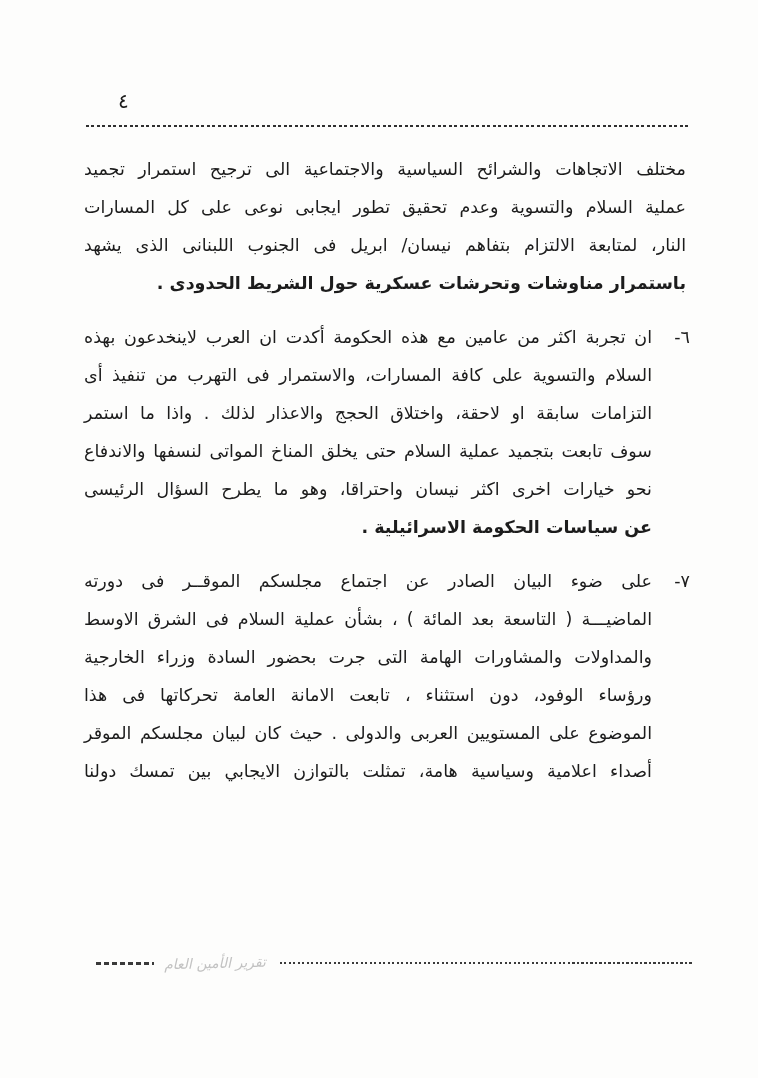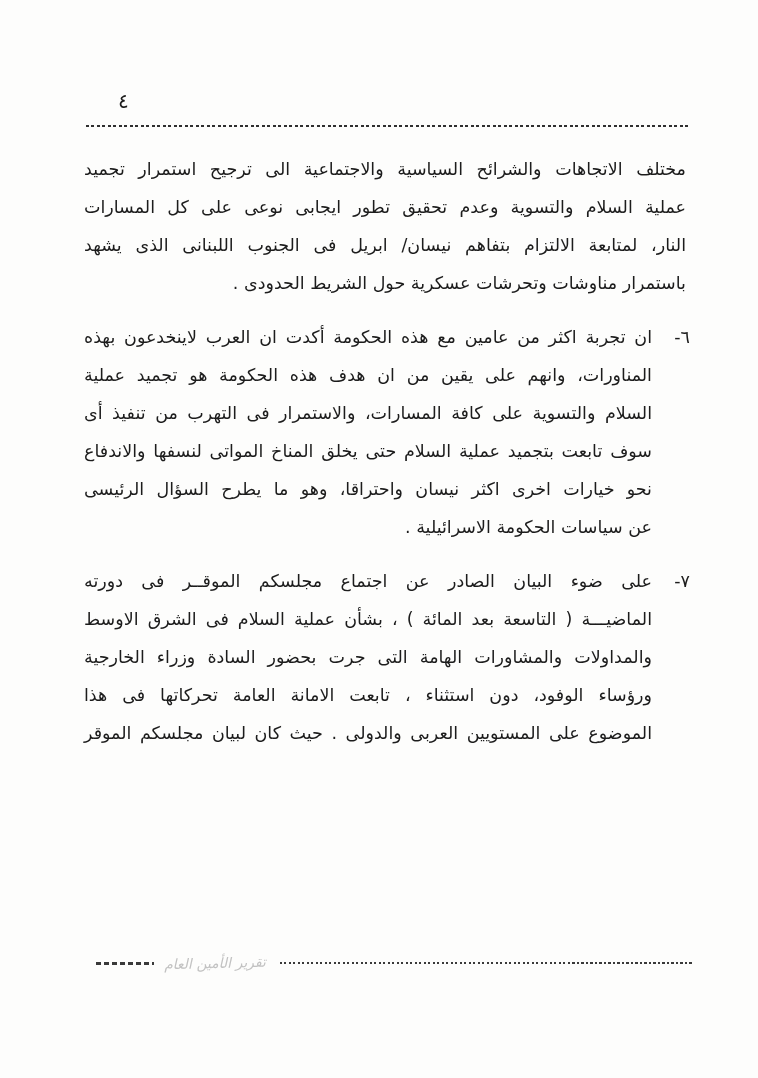--- a/index.html
+++ b/index.html
@@ -49,20 +49,21 @@
     height:38px;
     white-space:nowrap;
     text-align:justify;
     text-align-last:justify;
     text-justify:inter-word;
     overflow:visible;
     letter-spacing:.2px;
   }
   .paragraph .line.end{
     text-align-last:right;
+    font-weight:bold;
   }
   .item{
     position:relative;
     margin-top:16px;
     padding-right:34px;
   }
   .item .marker{
     position:absolute;
     right:-4px;top:0;
     line-height:38px;
@@ -110,36 +111,37 @@
         <div class="line">مختلف الاتجاهات والشرائح السياسية والاجتماعية الى ترجيح استمرار تجميد</div>
         <div class="line">عملية السلام والتسوية وعدم تحقيق تطور ايجابى نوعى على كل المسارات</div>
         <div class="line">النار، لمتابعة الالتزام بتفاهم نيسان/ ابريل فى الجنوب اللبنانى الذى يشهد</div>
         <div class="line end">باستمرار مناوشات وتحرشات عسكرية حول الشريط الحدودى .</div>
       </div>
 
     <div class="paragraph item">
       <span class="marker">٦-</span>
       <div>
           <div class="line">ان تجربة اكثر من عامين مع هذه الحكومة أكدت ان العرب لاينخدعون بهذه</div>
-          <div class="line">المناورات، وانهم على يقين من ان هدف هذه الحكومة هو تجميد عملية</div>
           <div class="line">السلام والتسوية على كافة المسارات، والاستمرار فى التهرب من تنفيذ أى</div>
+          <div class="line">التزامات سابقة او لاحقة، واختلاق الحجج والاعذار لذلك . واذا ما استمر</div>
           <div class="line">سوف تابعت بتجميد عملية السلام حتى يخلق المناخ المواتى لنسفها والاندفاع</div>
           <div class="line">نحو خيارات اخرى اكثر نيسان واحتراقا، وهو ما يطرح السؤال الرئيسى</div>
           <div class="line end">عن سياسات الحكومة الاسرائيلية .</div>
         </div>
     </div>
 
     <div class="paragraph item">
       <span class="marker">٧-</span>
       <div>
           <div class="line">على ضوء البيان الصادر عن اجتماع مجلسكم الموقــر فى دورته</div>
           <div class="line">الماضيـــة ( التاسعة بعد المائة ) ، بشأن عملية السلام فى الشرق الاوسط</div>
           <div class="line">والمداولات والمشاورات الهامة التى جرت بحضور السادة وزراء الخارجية</div>
           <div class="line">ورؤساء الوفود، دون استثناء ، تابعت الامانة العامة تحركاتها فى هذا</div>
           <div class="line">الموضوع على المستويين العربى والدولى . حيث كان لبيان مجلسكم الموقر</div>
+          <div class="line">أصداء اعلامية وسياسية هامة، تمثلت بالتوازن الايجابي بين تمسك دولنا</div>
         </div>
     </div>
 
   </div>
 
   <div class="footer">
     <div class="footer-dashes"></div>
     <div class="footer-stamp">تقرير الأمين العام</div>
     <div class="footer-rule"></div>
   </div>

